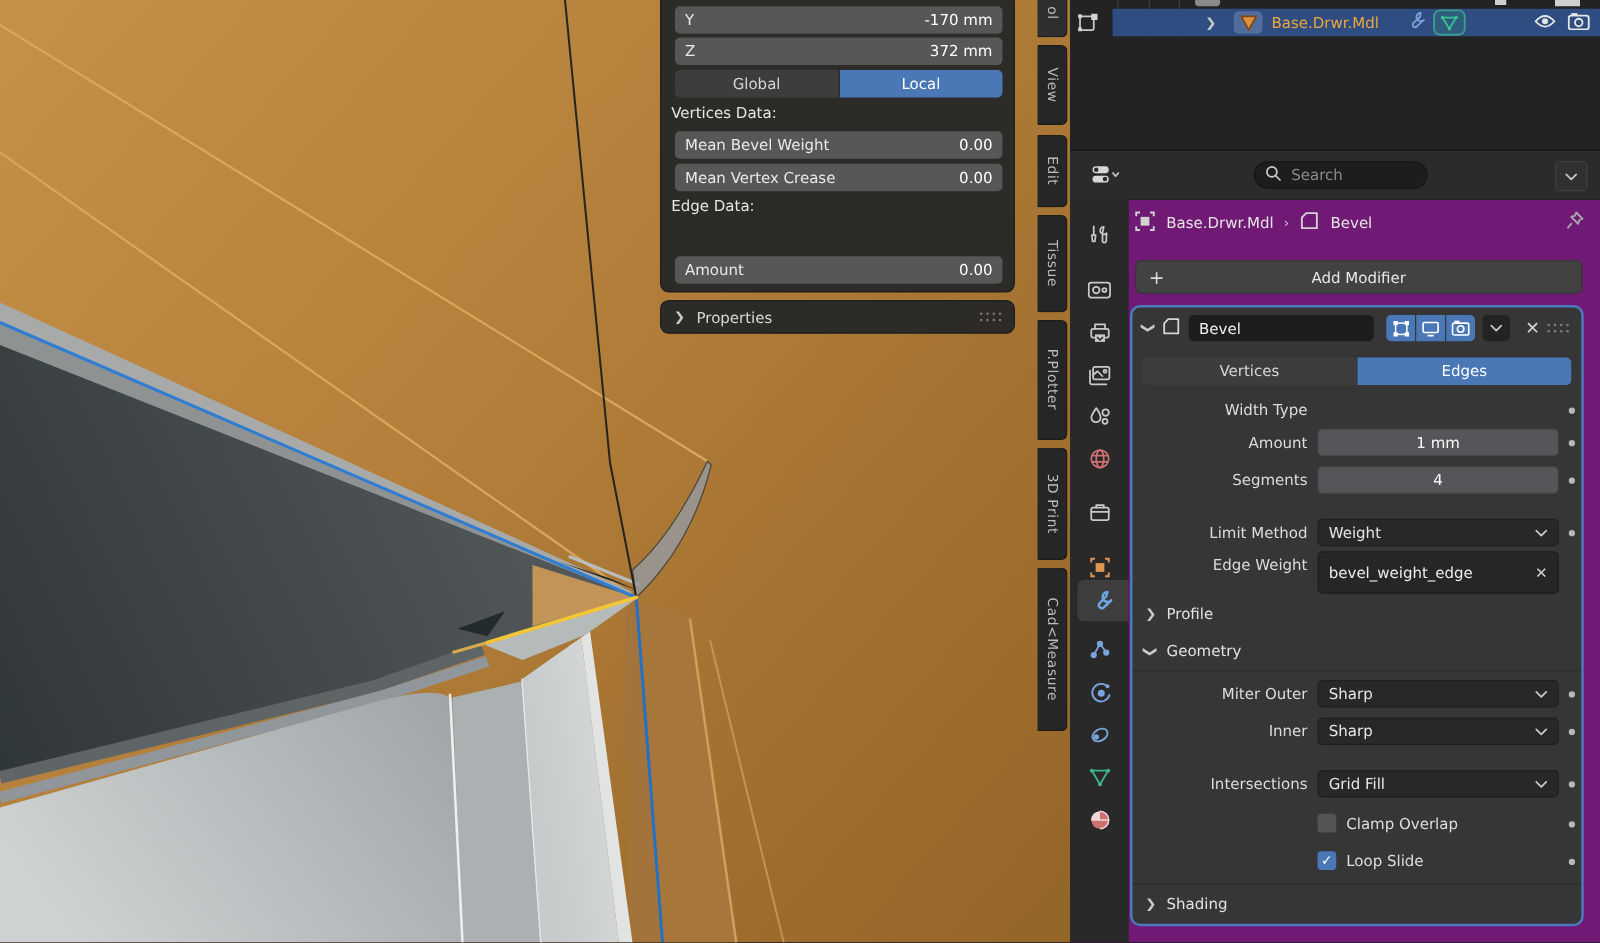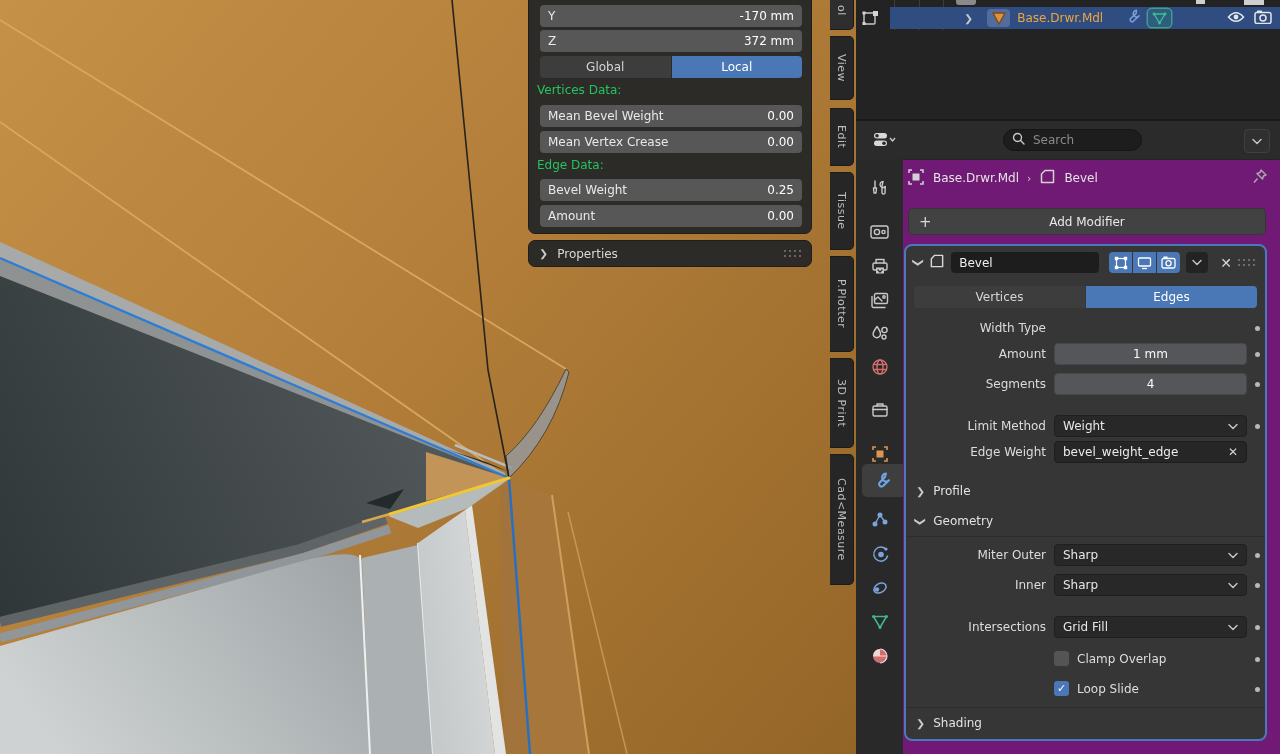--- a/index.html
+++ b/index.html
@@ -12,21 +12,21 @@
   
   #npanel{position:absolute;left:528px;top:0;width:284px;}
   .npanel-box{position:absolute;left:0;width:284px;background:rgba(40,40,40,.96);
               border:1px solid #1e1e1e;box-sizing:border-box;}
   #npanel-main{top:-8px;height:242px;border-radius:0 0 7px 7px;}
   #npanel-props{top:240px;height:27px;border-radius:7px;display:flex;align-items:center;padding:0 10px;box-sizing:border-box;}
   .nrow{position:absolute;left:11px;width:262px;height:22px;background:#575757;border-radius:4px;
         display:flex;align-items:center;padding:0 8px;box-sizing:border-box;color:#f1f1f1;}
   .nrow .lab{flex:1;text-align:left;color:#e9e9e9;}
   .nrow .val{text-align:right;color:#fdfdfd;}
-  .nsection{position:absolute;left:8px;color:#22c55e;}
+  .nsection{position:absolute;left:8px;color:#e5e5e5;}
   .seg2{position:absolute;left:11px;width:262px;height:22px;display:flex;gap:1px;}
   .seg2 .opt{flex:1;display:flex;align-items:center;justify-content:center;background:#3d3d3d;color:#d6d6d6;}
   .seg2 .opt:first-child{border-radius:4px 0 0 4px;}
   .seg2 .opt:last-child{border-radius:0 4px 4px 0;}
   .seg2 .opt.on{background:#4a77b5;color:#ffffff;}
   .chev{display:inline-block;color:#c9c9c9;font-size:11px;transform:scale(1,.9);}
   .grip{width:17px;height:7px;position:relative;opacity:.55;}
   .grip i{position:absolute;width:2px;height:2px;background:#bdbdbd;border-radius:50%;}
   
   #ntabs{position:absolute;left:828px;top:0;width:28px;height:754px;}
@@ -65,21 +65,21 @@
   #mod-name{flex:0 0 148px;height:21px;background:#1d1d1d;border-radius:4px;display:flex;align-items:center;padding:0 8px;color:#efefef;box-sizing:border-box;}
   .tgl{width:23px;height:21px;background:#4a77b5;display:flex;align-items:center;justify-content:center;}
   .tgl.first{border-radius:4px 0 0 4px;}
   .tgl.last{border-radius:0 4px 4px 0;}
   .drop-btn{width:22px;height:21px;background:#232323;border-radius:4px;display:flex;align-items:center;justify-content:center;}
   .prow{position:absolute;left:8px;right:8px;height:22px;}
   .plabel{position:absolute;left:0;width:132px;top:0;height:22px;display:flex;align-items:center;justify-content:flex-end;color:#dcdcdc;}
   .pfield{position:absolute;left:140px;width:193px;top:0;height:22px;border-radius:4px;box-sizing:border-box;display:flex;align-items:center;}
   .pfield.dropdown{background:#282828;border:1px solid #1f1f1f;padding:0 8px;color:#e6e6e6;justify-content:space-between;}
   .pfield.slider{background:#555659;border:1px solid #47484b;justify-content:center;color:#fafafa;}
-  .pfield.textfield{background:#262626;border:1px solid #1d1d1d;padding:4px 8px;color:#ececec;justify-content:space-between;}
+  .pfield.textfield{background:#262626;border:1px solid #1d1d1d;padding:16px 8px;color:#ececec;justify-content:space-between;}
   .dot{position:absolute;right:-3px;top:9px;width:5px;height:5px;border-radius:50%;background:#b8b8b8;}
   .sect{position:absolute;left:10px;display:flex;align-items:center;gap:8px;color:#e2e2e2;}
   .sep{position:absolute;left:0;right:0;height:1px;background:#2c2c2c;}
   .cbx{position:absolute;left:140px;width:15px;height:15px;top:3px;border-radius:3px;background:#545454;box-sizing:border-box;}
   .cbx.on{background:#4a77b5;color:#fff;font-size:11px;display:flex;align-items:center;justify-content:center;}
   .cbx-lab{position:absolute;left:163px;top:0;height:22px;display:flex;align-items:center;color:#dedede;}
   .x-icon{color:#d5d5d5;font-size:12px;}
   svg .ic{fill:none;stroke:#c9c9c9;stroke-width:1.4;stroke-linecap:round;stroke-linejoin:round;}
 </style>
 </head>
@@ -166,24 +166,20 @@
       <div class="nsection" style="top:90px">Vertices Data:</div>
       <div class="nrow" style="top:112px">
         <span class="lab">Mean Bevel Weight</span>
         <span class="val">0.00</span>
       </div>
       <div class="nrow" style="top:138px">
         <span class="lab">Mean Vertex Crease</span>
         <span class="val">0.00</span>
       </div>
       <div class="nsection" style="top:165px">Edge Data:</div>
-      <div class="nrow" style="top:186px">
-        <span class="lab">Bevel Weight</span>
-        <span class="val">0.25</span>
-      </div>
       <div class="nrow" style="top:212px">
         <span class="lab">Amount</span>
         <span class="val">0.00</span>
       </div>
     </div>
     <div class="npanel-box" id="npanel-props">
       <span class="chev">❯</span>
       <span style="margin-left:9px">Properties</span>
       <span class="grip" style="margin-left:auto">
         <i style="left:0;top:0"></i>

